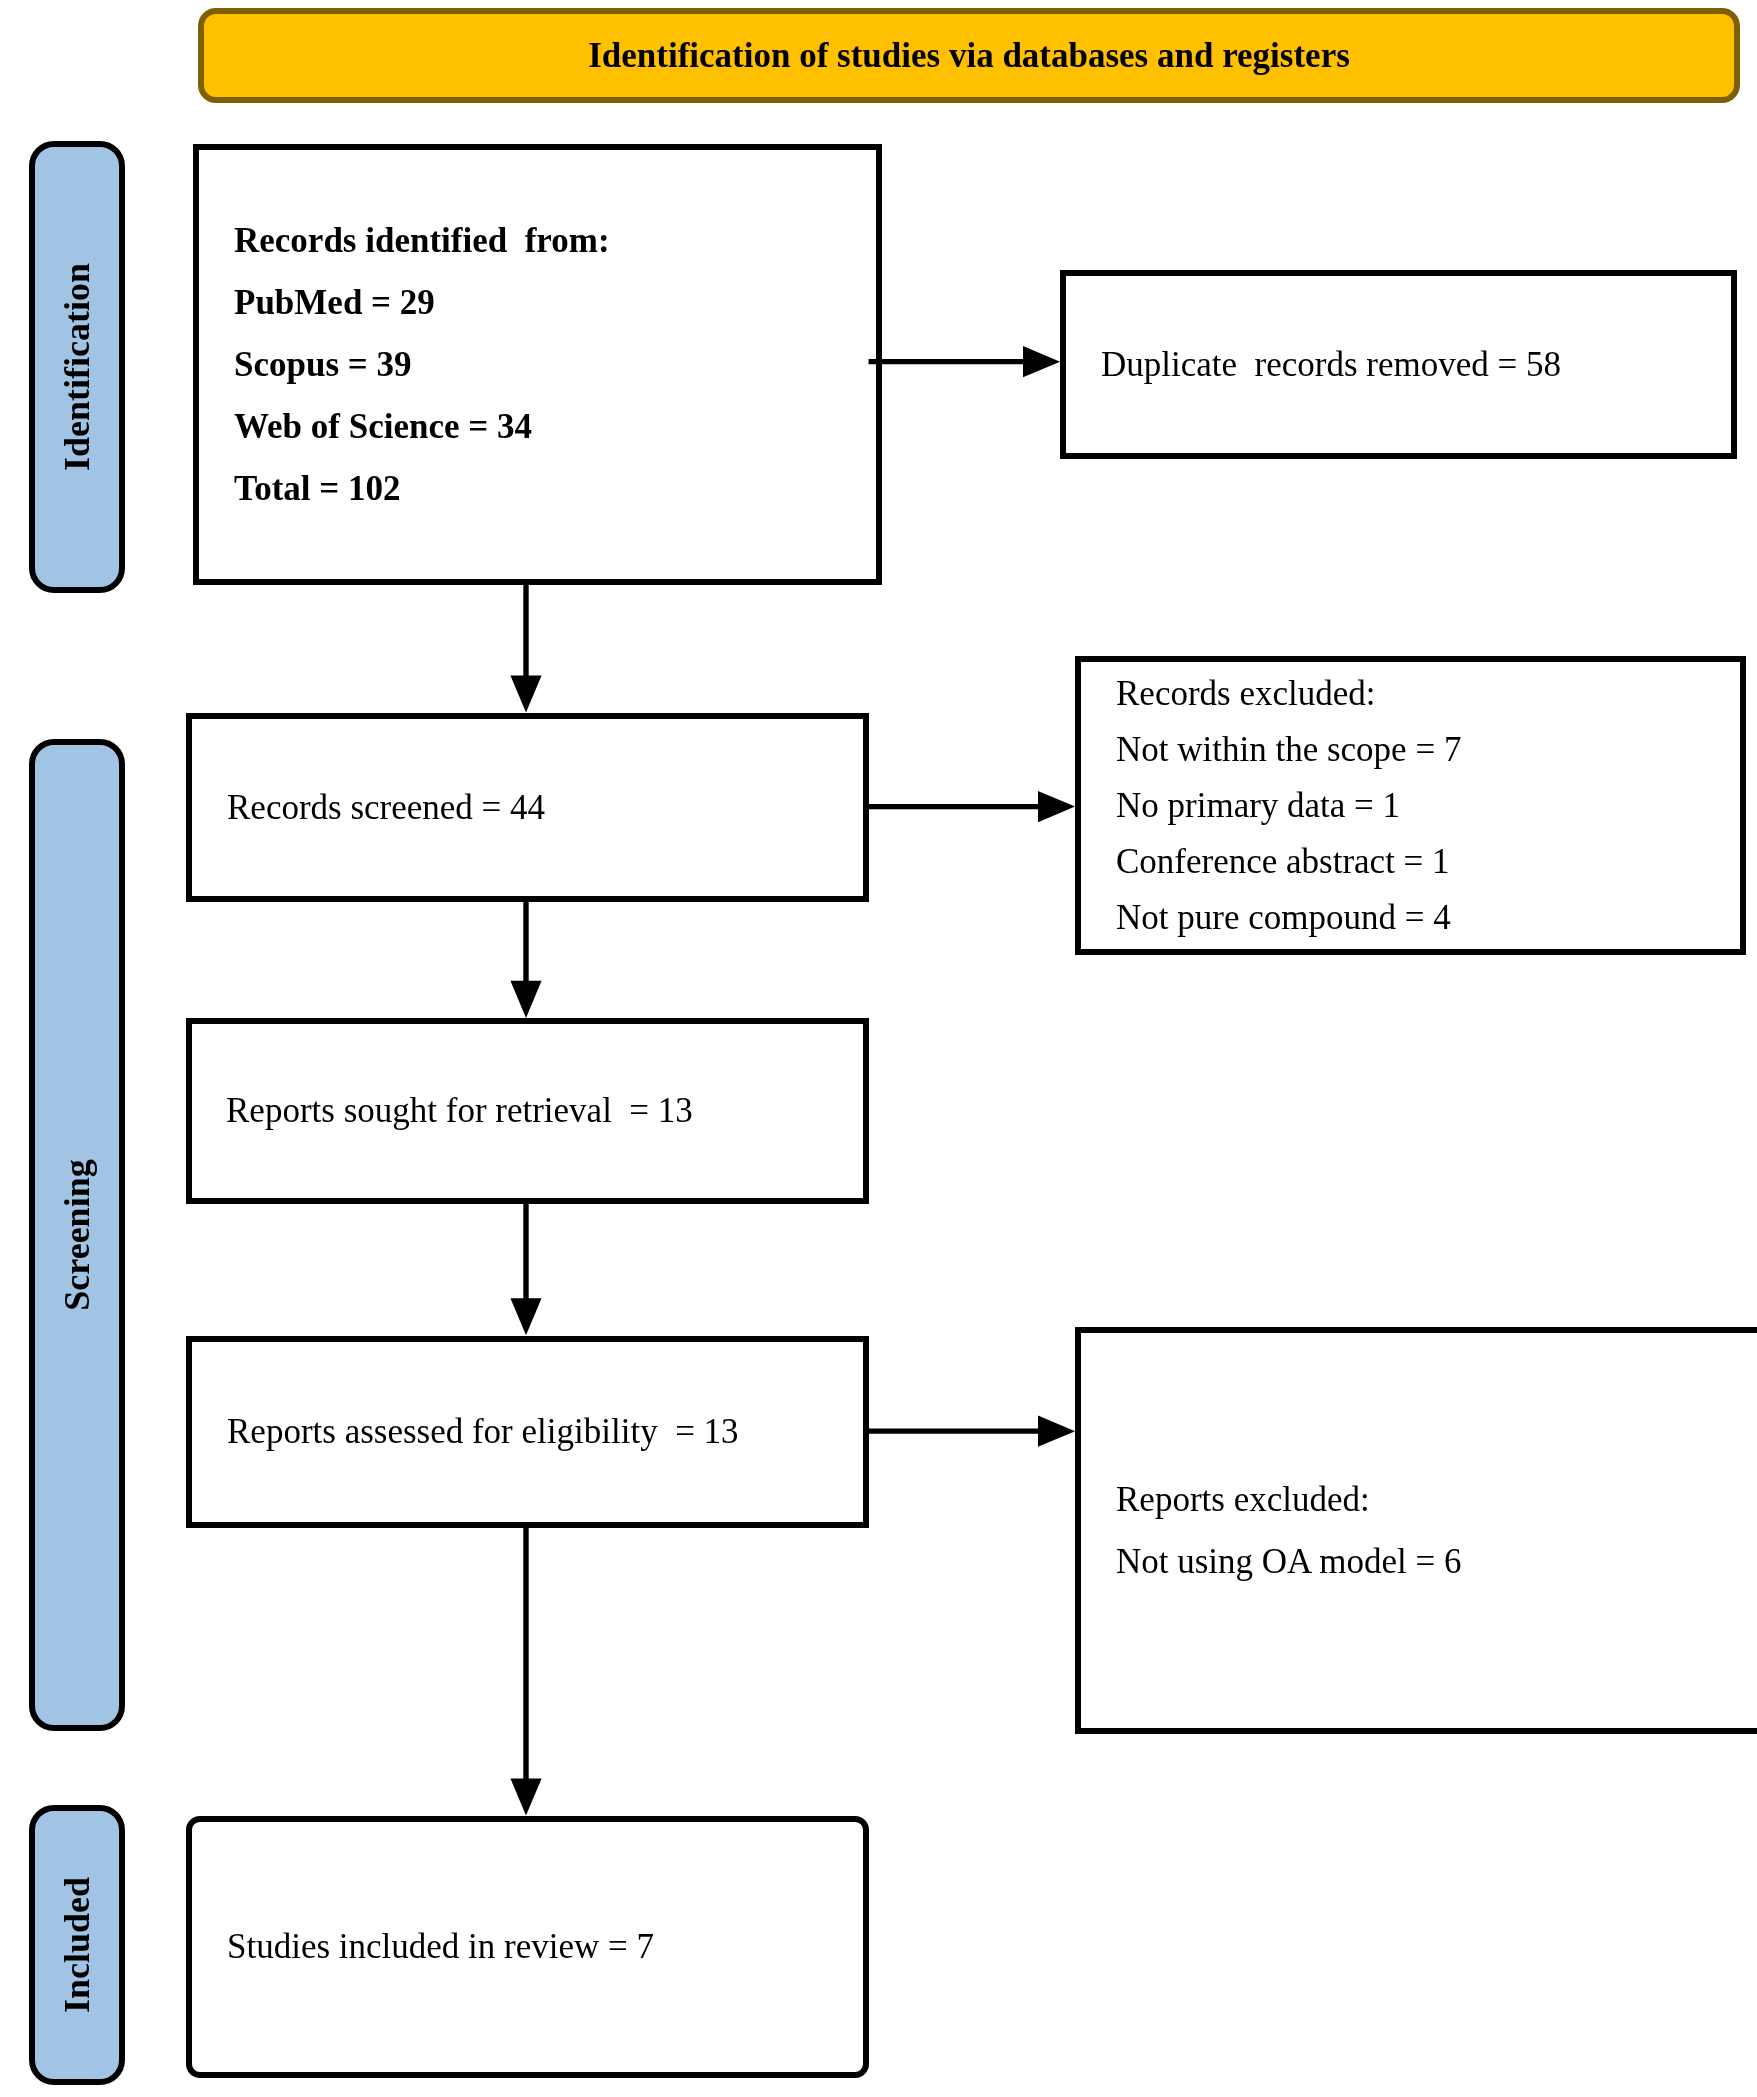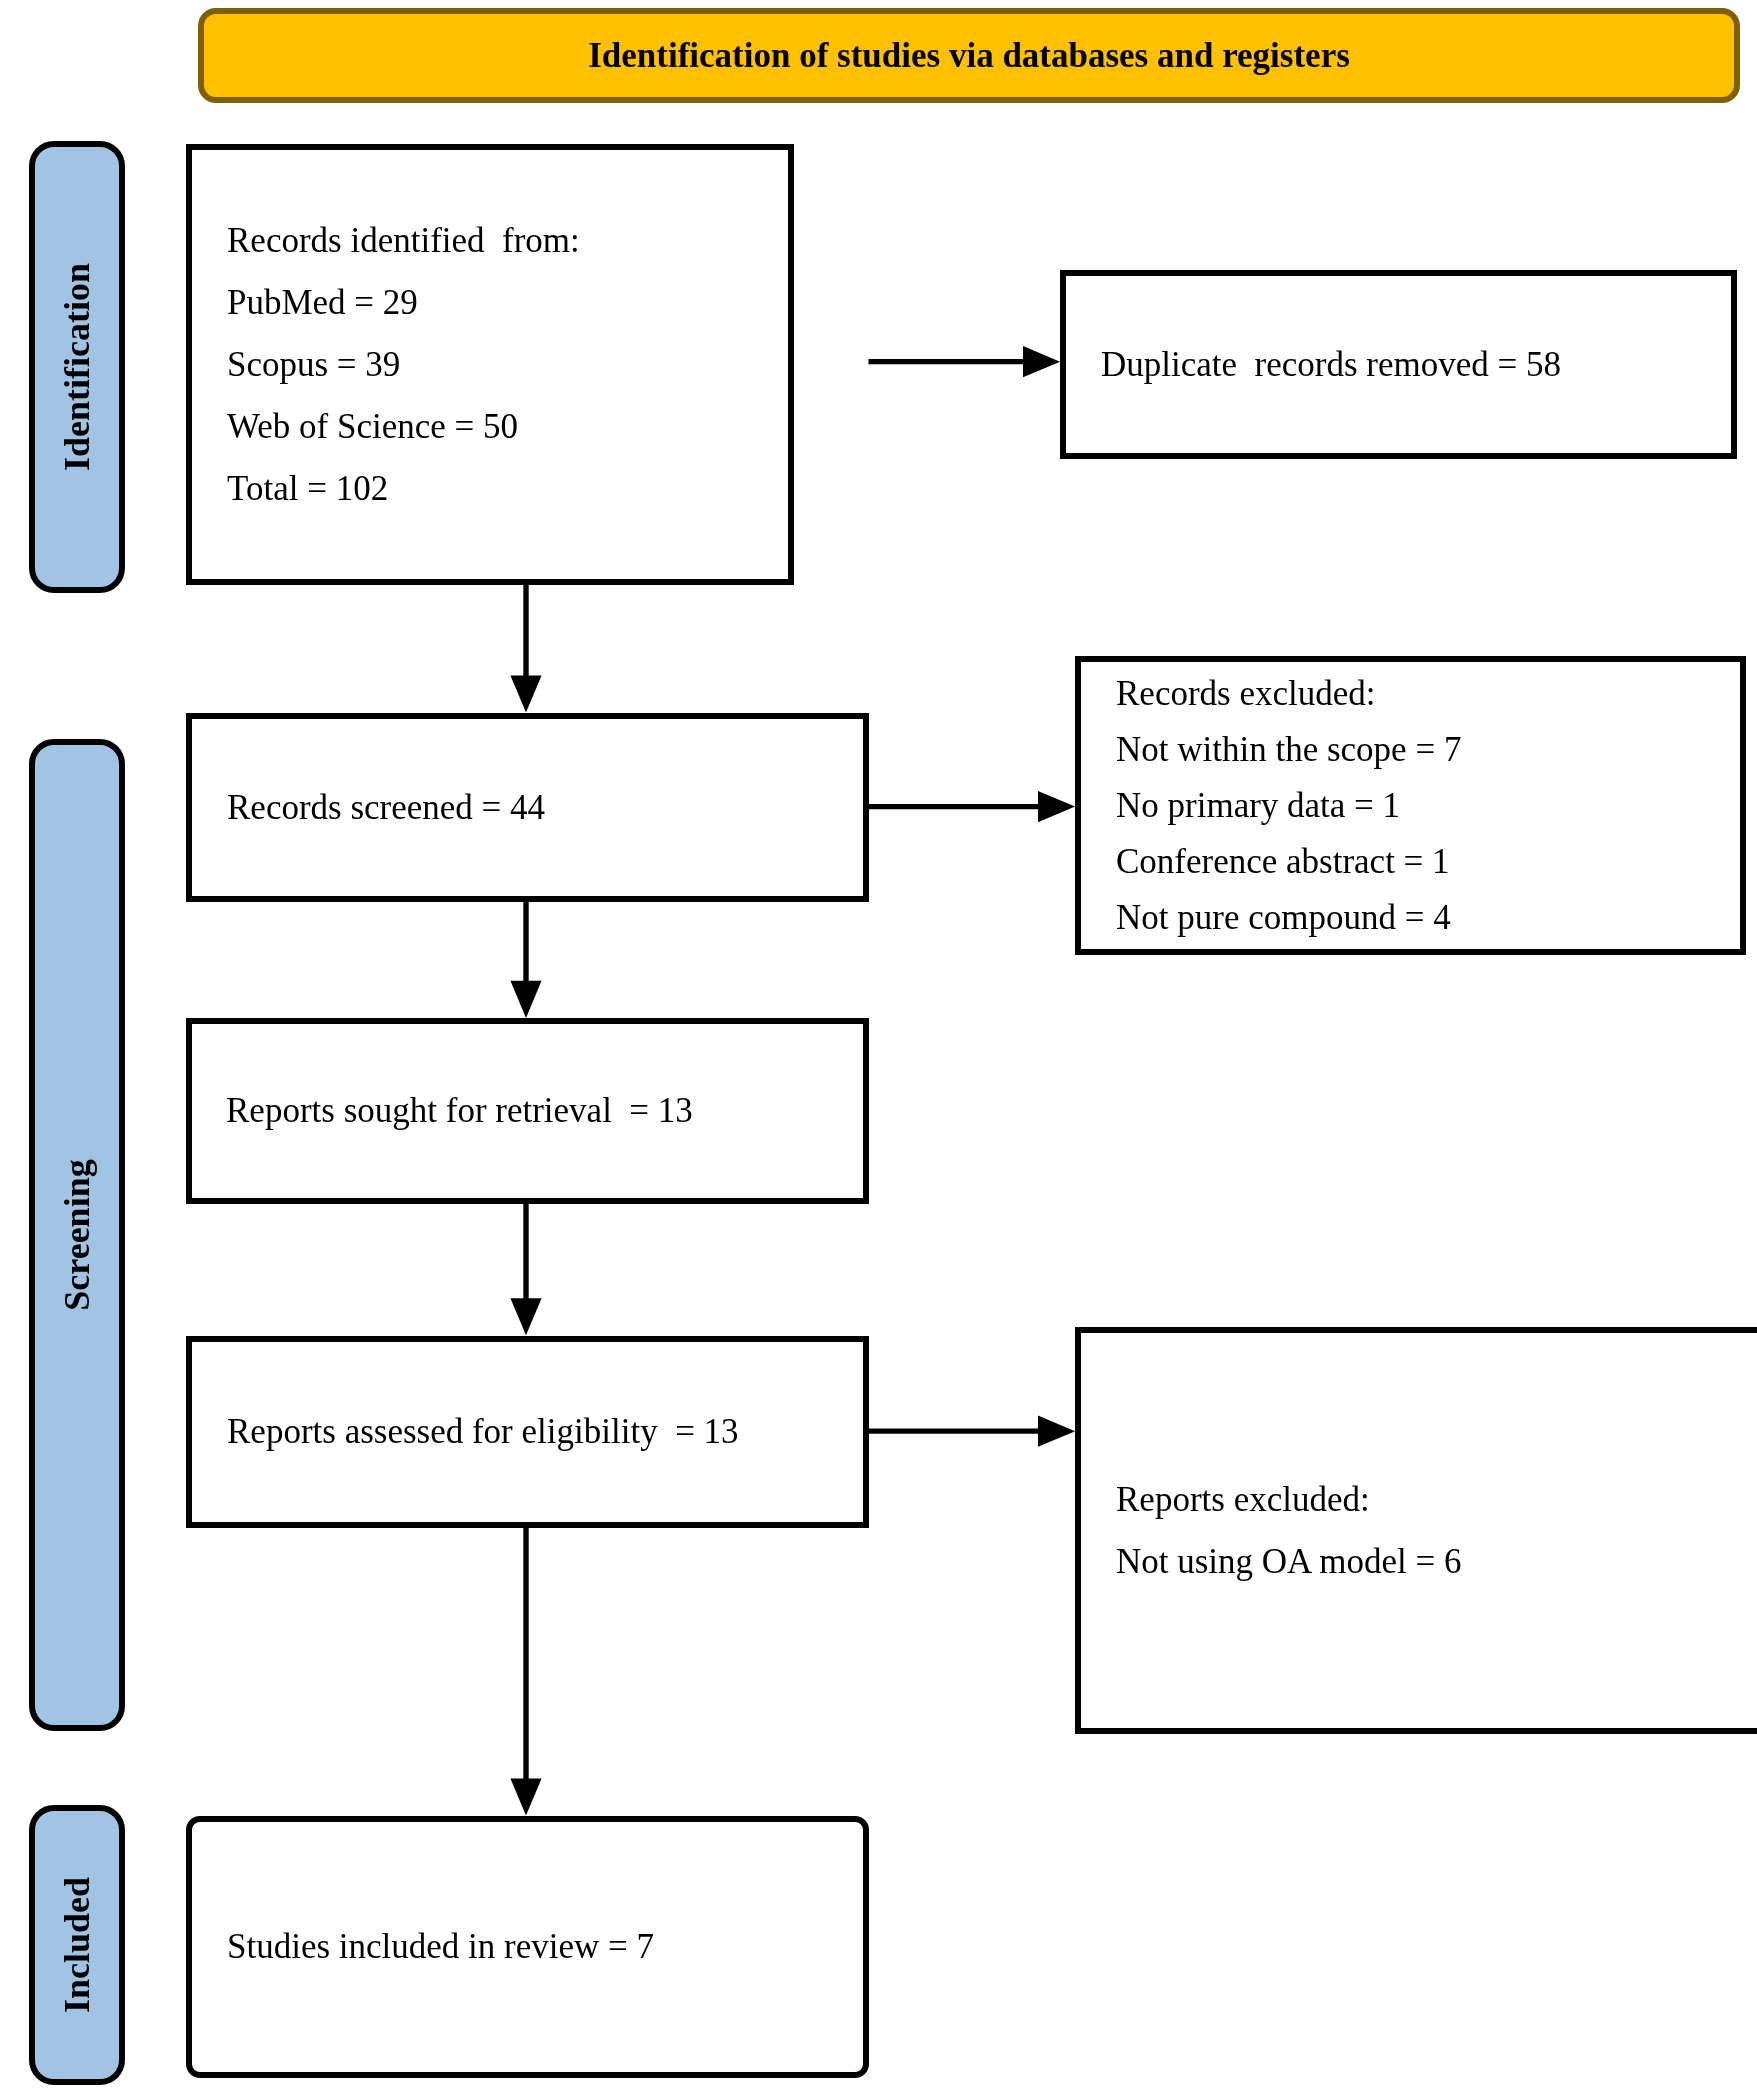--- a/index.html
+++ b/index.html
@@ -56,21 +56,21 @@
     background: var(--box-fill);
     border: 6px solid var(--box-border);
     display: flex; flex-direction: column; justify-content: center;
     padding-left: 35px; padding-right: 9.6px;
   }
   .box-line {
     white-space: pre;
     font-size: 35px;
     line-height: 62px;
   }
-  .box-identified       { left: 186px;  top: 144px;  width: 608px; height: 441px; }
+  .box-identified       { left: 193px;  top: 144px;  width: 689px; height: 441px; font-weight: bold; }
   .box-duplicates       { left: 1060px; top: 270px;  width: 677px; height: 189px; }
   .box-screened         { left: 186px;  top: 713px; width: 683px; height: 189px; justify-content: center; }
   .box-records-excluded { left: 1075px; top: 656px; width: 671px; height: 299px; }
   .box-records-excluded .box-line { line-height: 56px; }
   .box-sought           { left: 186px;  top: 1018px; width: 683px; height: 186px; padding-left: 34px; }
   .box-assessed         { left: 186px;  top: 1336px; width: 683px; height: 192px; }
   .box-reports-excluded { left: 1075px; top: 1327px; width: 717px; height: 407px; }
   .box-included         { left: 186px;  top: 1816px; width: 683px; height: 262px; border-radius: 14px; }
   svg.arrows {
     position: absolute; left: 0; top: 0;
@@ -96,21 +96,21 @@
     <span class="vtext">Screening</span>
   </div>
   <div class="stage stage-included">
     <span class="vtext">Included</span>
   </div>
 
   <div class="flowbox box-identified">
     <div class="box-line">Records identified  from:</div>
     <div class="box-line">PubMed = 29</div>
     <div class="box-line">Scopus = 39</div>
-    <div class="box-line">Web of Science = 50</div>
+    <div class="box-line">Web of Science = 34</div>
     <div class="box-line">Total = 102</div>
   </div>
 
   <div class="flowbox box-duplicates">
     <div class="box-line">Duplicate  records removed = 58</div>
   </div>
 
   <div class="flowbox box-screened">
     <div class="box-line">Records screened = 44</div>
   </div>

